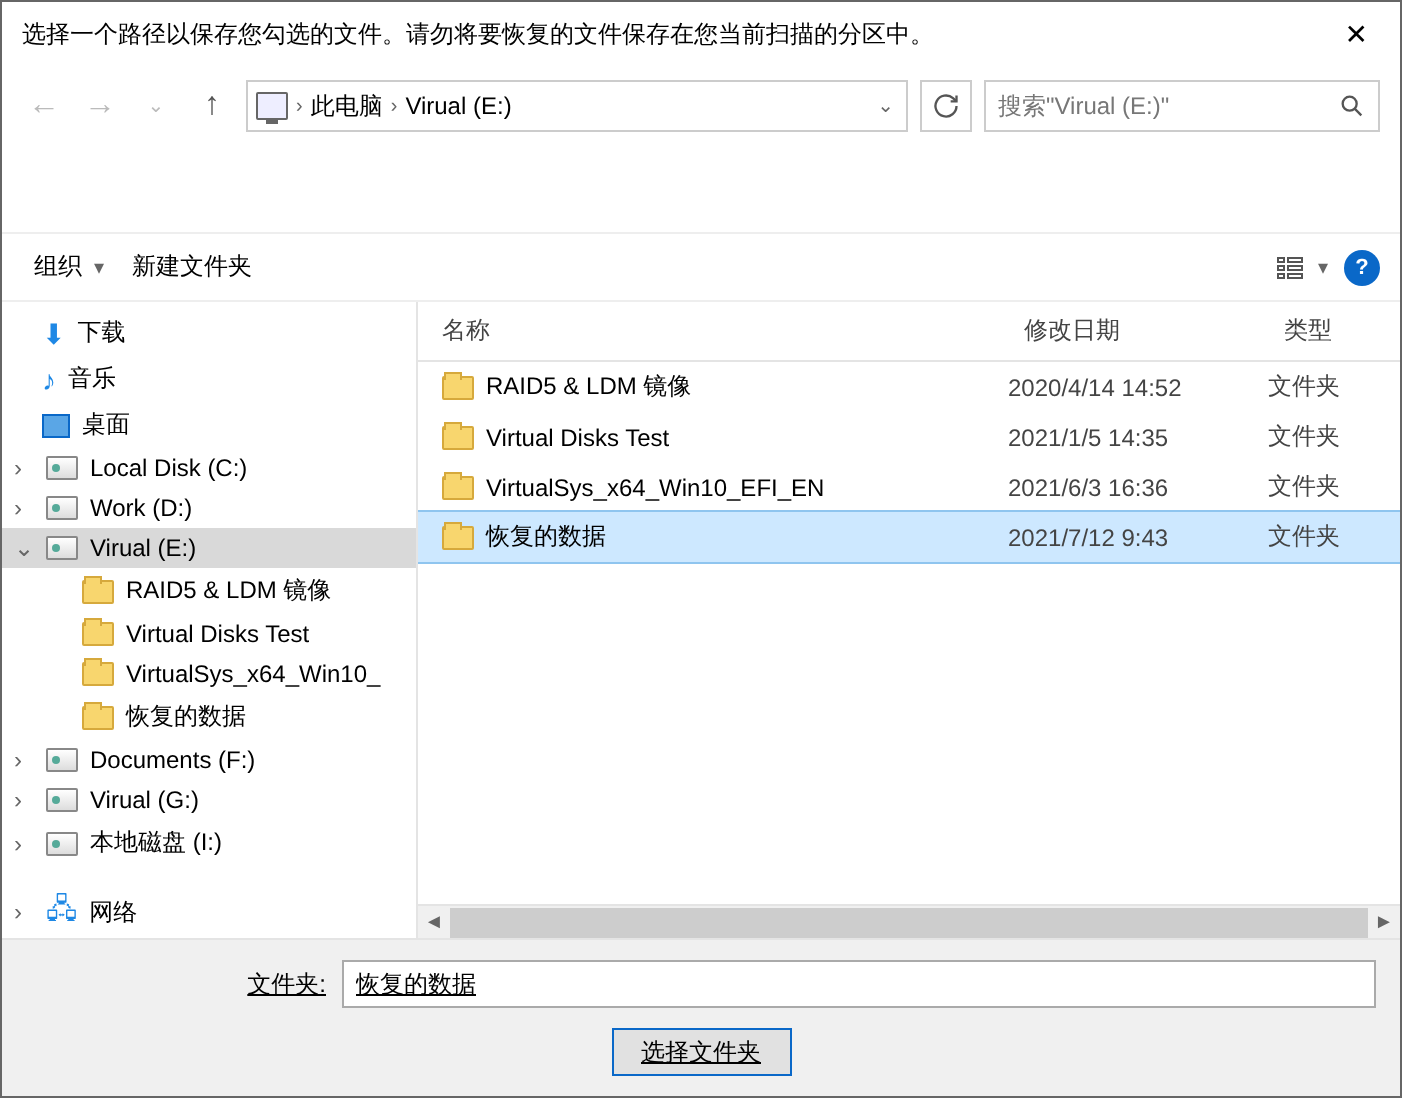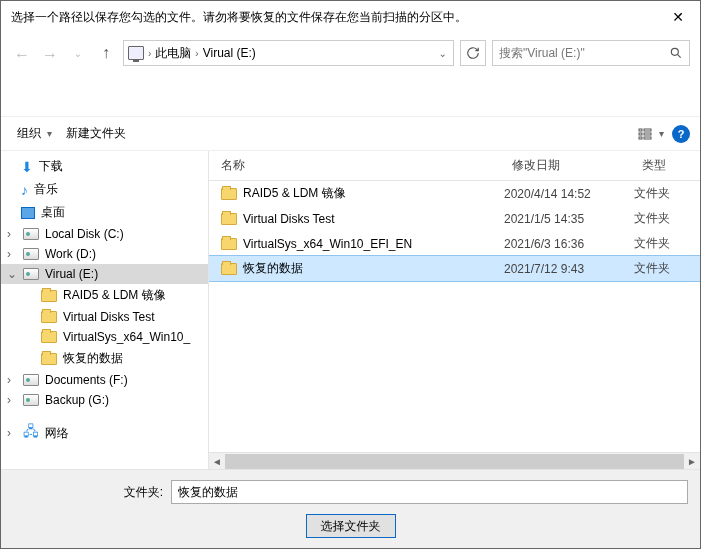--- a/index.html
+++ b/index.html
@@ -48,21 +48,21 @@
 .list-body { flex: 1; overflow: auto; }
 .list-row { display: flex; align-items: center; padding: 2px 0; }
 .list-row.sel { background: #cde8ff; outline: 1px solid #8fc5ef; }
 .list-row .c-name { flex: 1; display: flex; align-items: center; gap: 6px; padding: 2px 12px; }
 .list-row .c-date { width: 130px; color: #444; padding: 2px 4px; }
 .list-row .c-type { width: 70px; color: #444; padding: 2px 4px; }
 .hscroll { height: 17px; border-top: 1px solid #e4e4e4; background: #f0f0f0; position: relative; }
 .hscroll-thumb { position: absolute; left: 16px; top: 1px; height: 15px; right: 16px; background: #cdcdcd; }
 .hscroll .arr { position: absolute; top: 0; width: 16px; height: 17px; display: flex; align-items: center; justify-content: center; color: #666; font-size: 10px; }
 .hscroll .arr.r { right: 0; }
-.footer { border-top: 1px solid #e4e4e4; padding: 10px 12px; background: #f0f0f0; display: flex; flex-direction: column; gap: 10px; }
+.footer { border-top: 1px solid #e4e4e4; padding: 10px 12px; background: #f0f0f0; display: flex; flex-direction: column; gap: 10px; text-decoration: underline; }
 .folder-row { display: flex; align-items: center; gap: 8px; }
 .folder-row label { width: 150px; text-align: right; }
 .folder-input { flex: 1; height: 24px; border: 1px solid #aaa; padding: 0 6px; outline: none; }
 .btn-row { display: flex; justify-content: center; gap: 8px; }
 .btn { width: 90px; height: 24px; border: 1px solid #aaa; background: #e1e1e1; display: flex; align-items: center; justify-content: center; cursor: pointer; }
 .btn.primary { border: 1px solid #0a68c8; }
 </style>
 </head>
 <body>
 
@@ -164,21 +164,25 @@
     <div class="tree-item child">
         <span class="folder-icon"></span>
         <span>恢复的数据</span>
       </div>
     <div class="tree-item expandable">
         <span class="drive-icon"></span>
         <span>Documents (F:)</span>
       </div>
     <div class="tree-item expandable">
         <span class="drive-icon"></span>
-        <span>Backup (G:)</span>
+        <span>Virual (G:)</span>
+      </div>
+    <div class="tree-item expandable">
+        <span class="drive-icon"></span>
+        <span>本地磁盘 (I:)</span>
       </div>
     <div style="height:8px"></div>
     <div class="tree-item expandable">
         <span class="net-icon">🖧</span>
         <span>网络</span>
       </div>
   </div>
 
   <div class="listpane">
     <div class="list-head">

